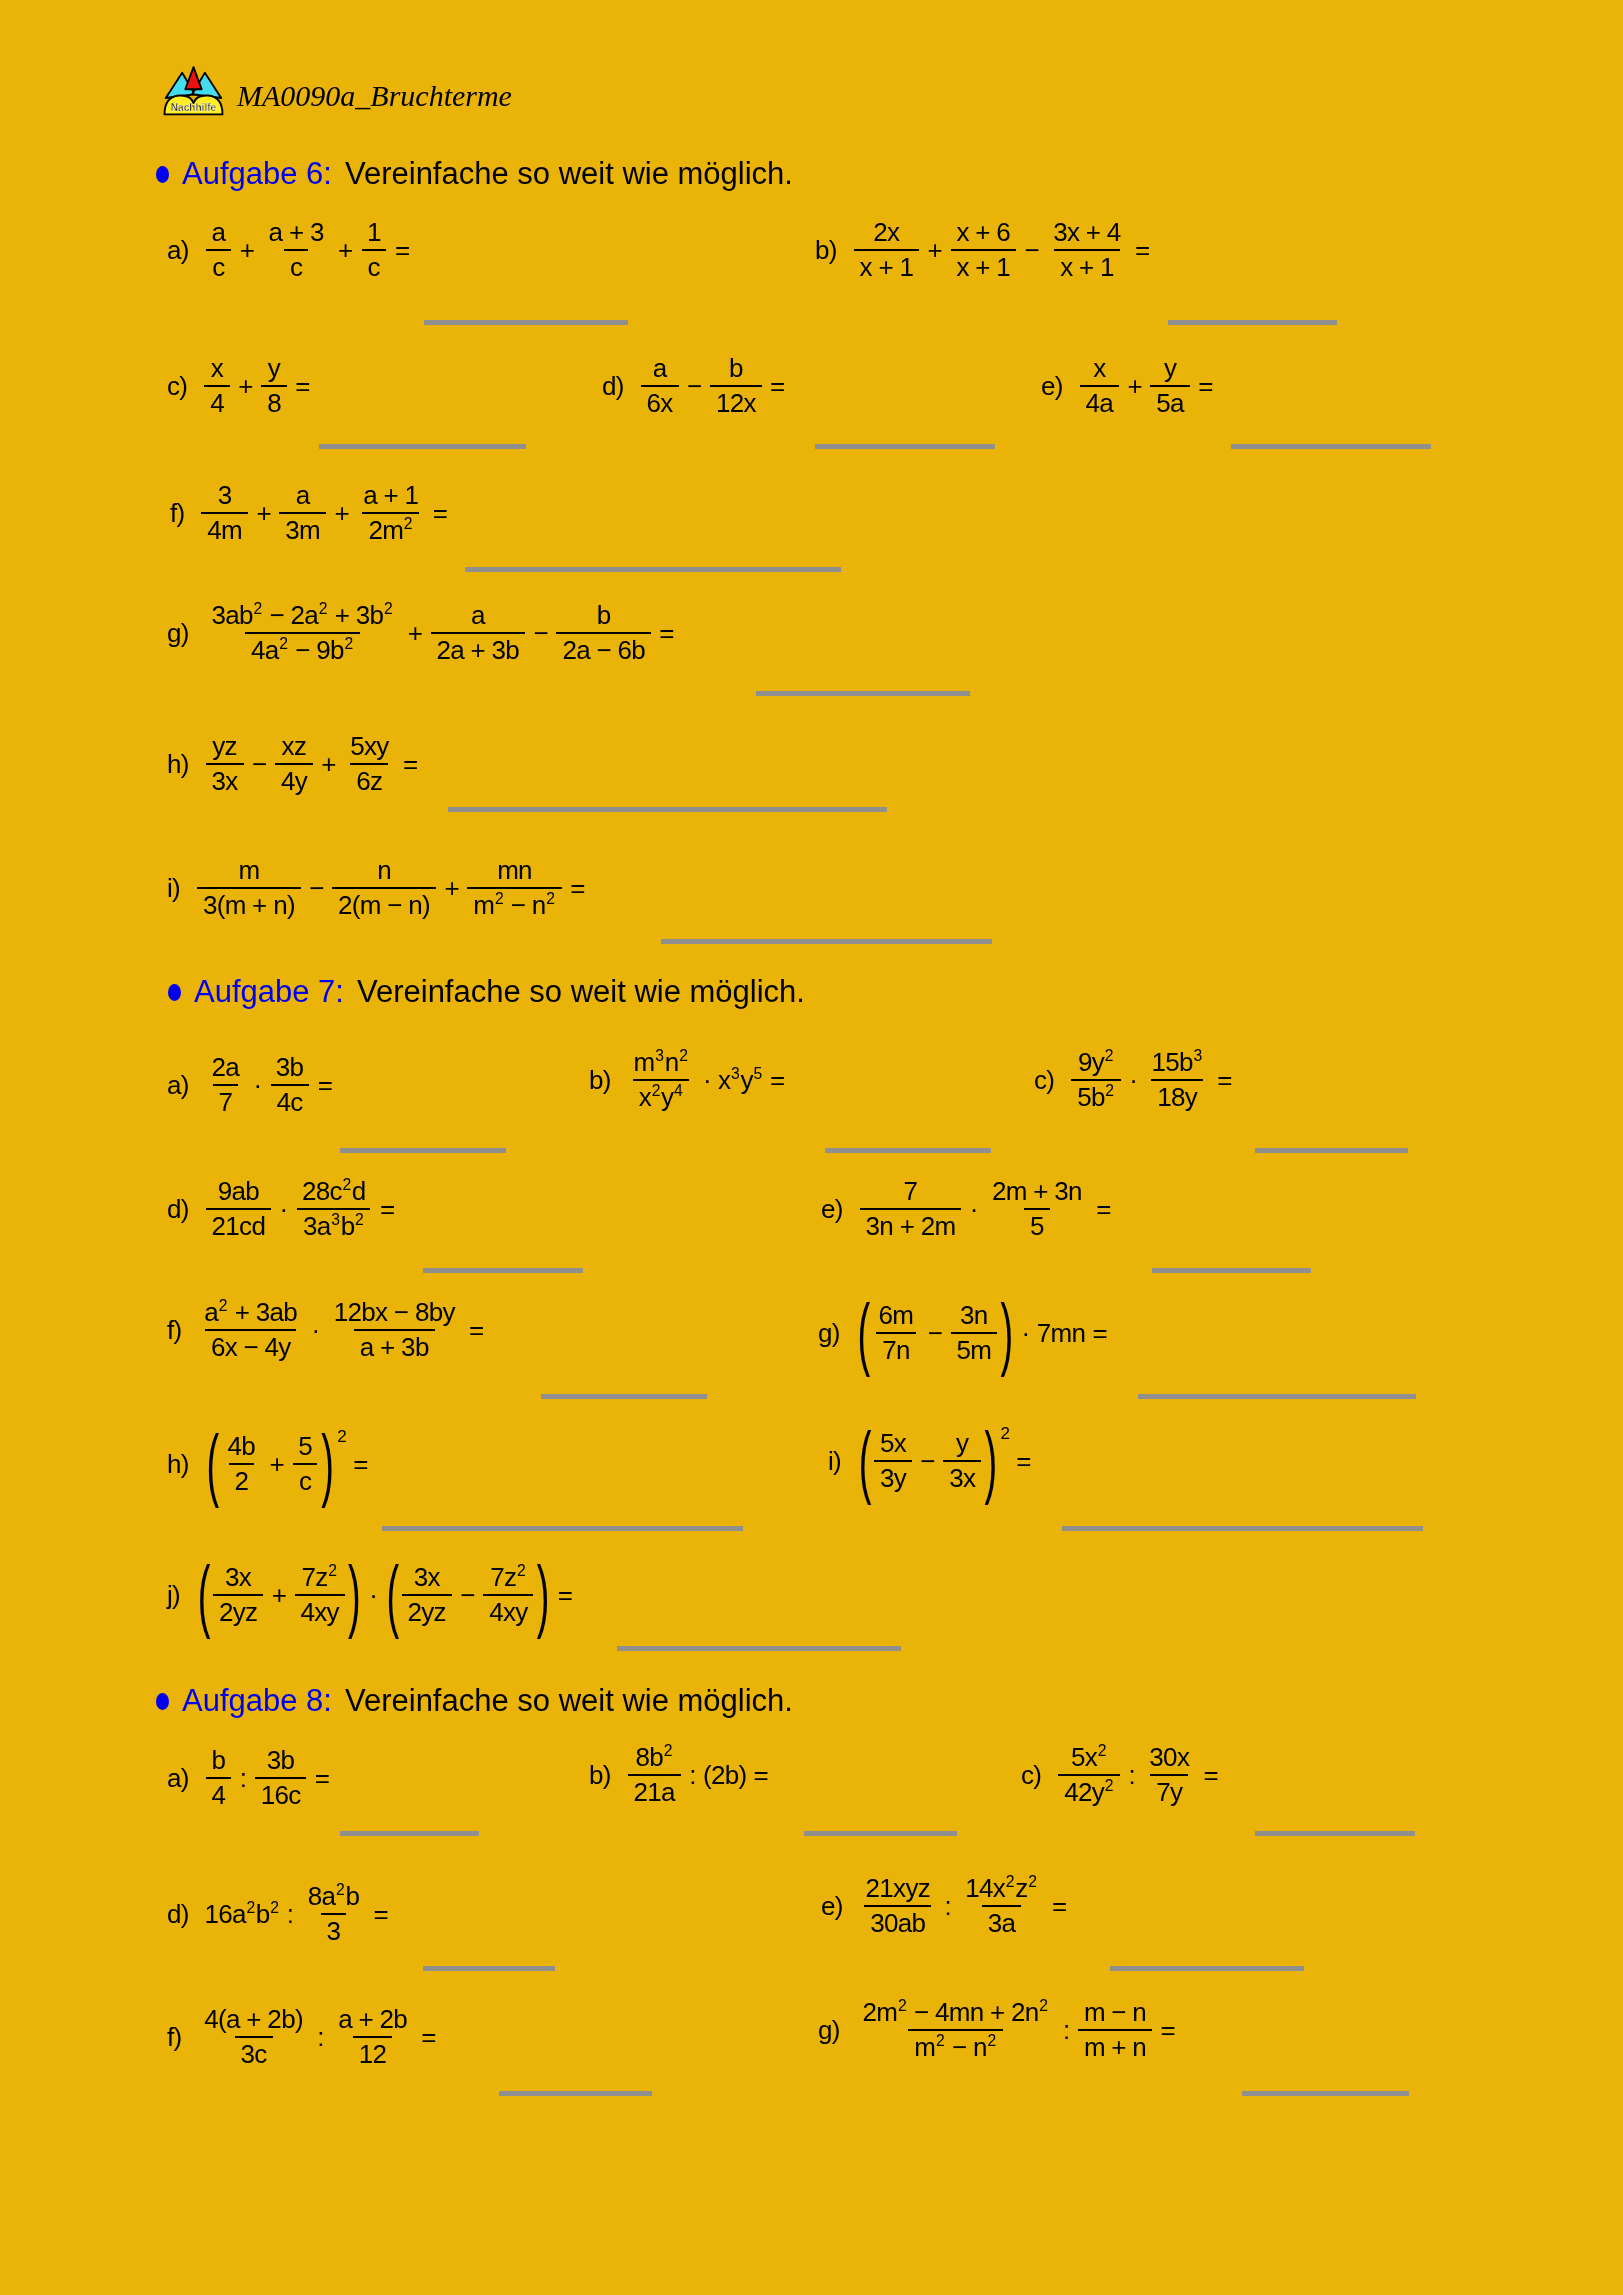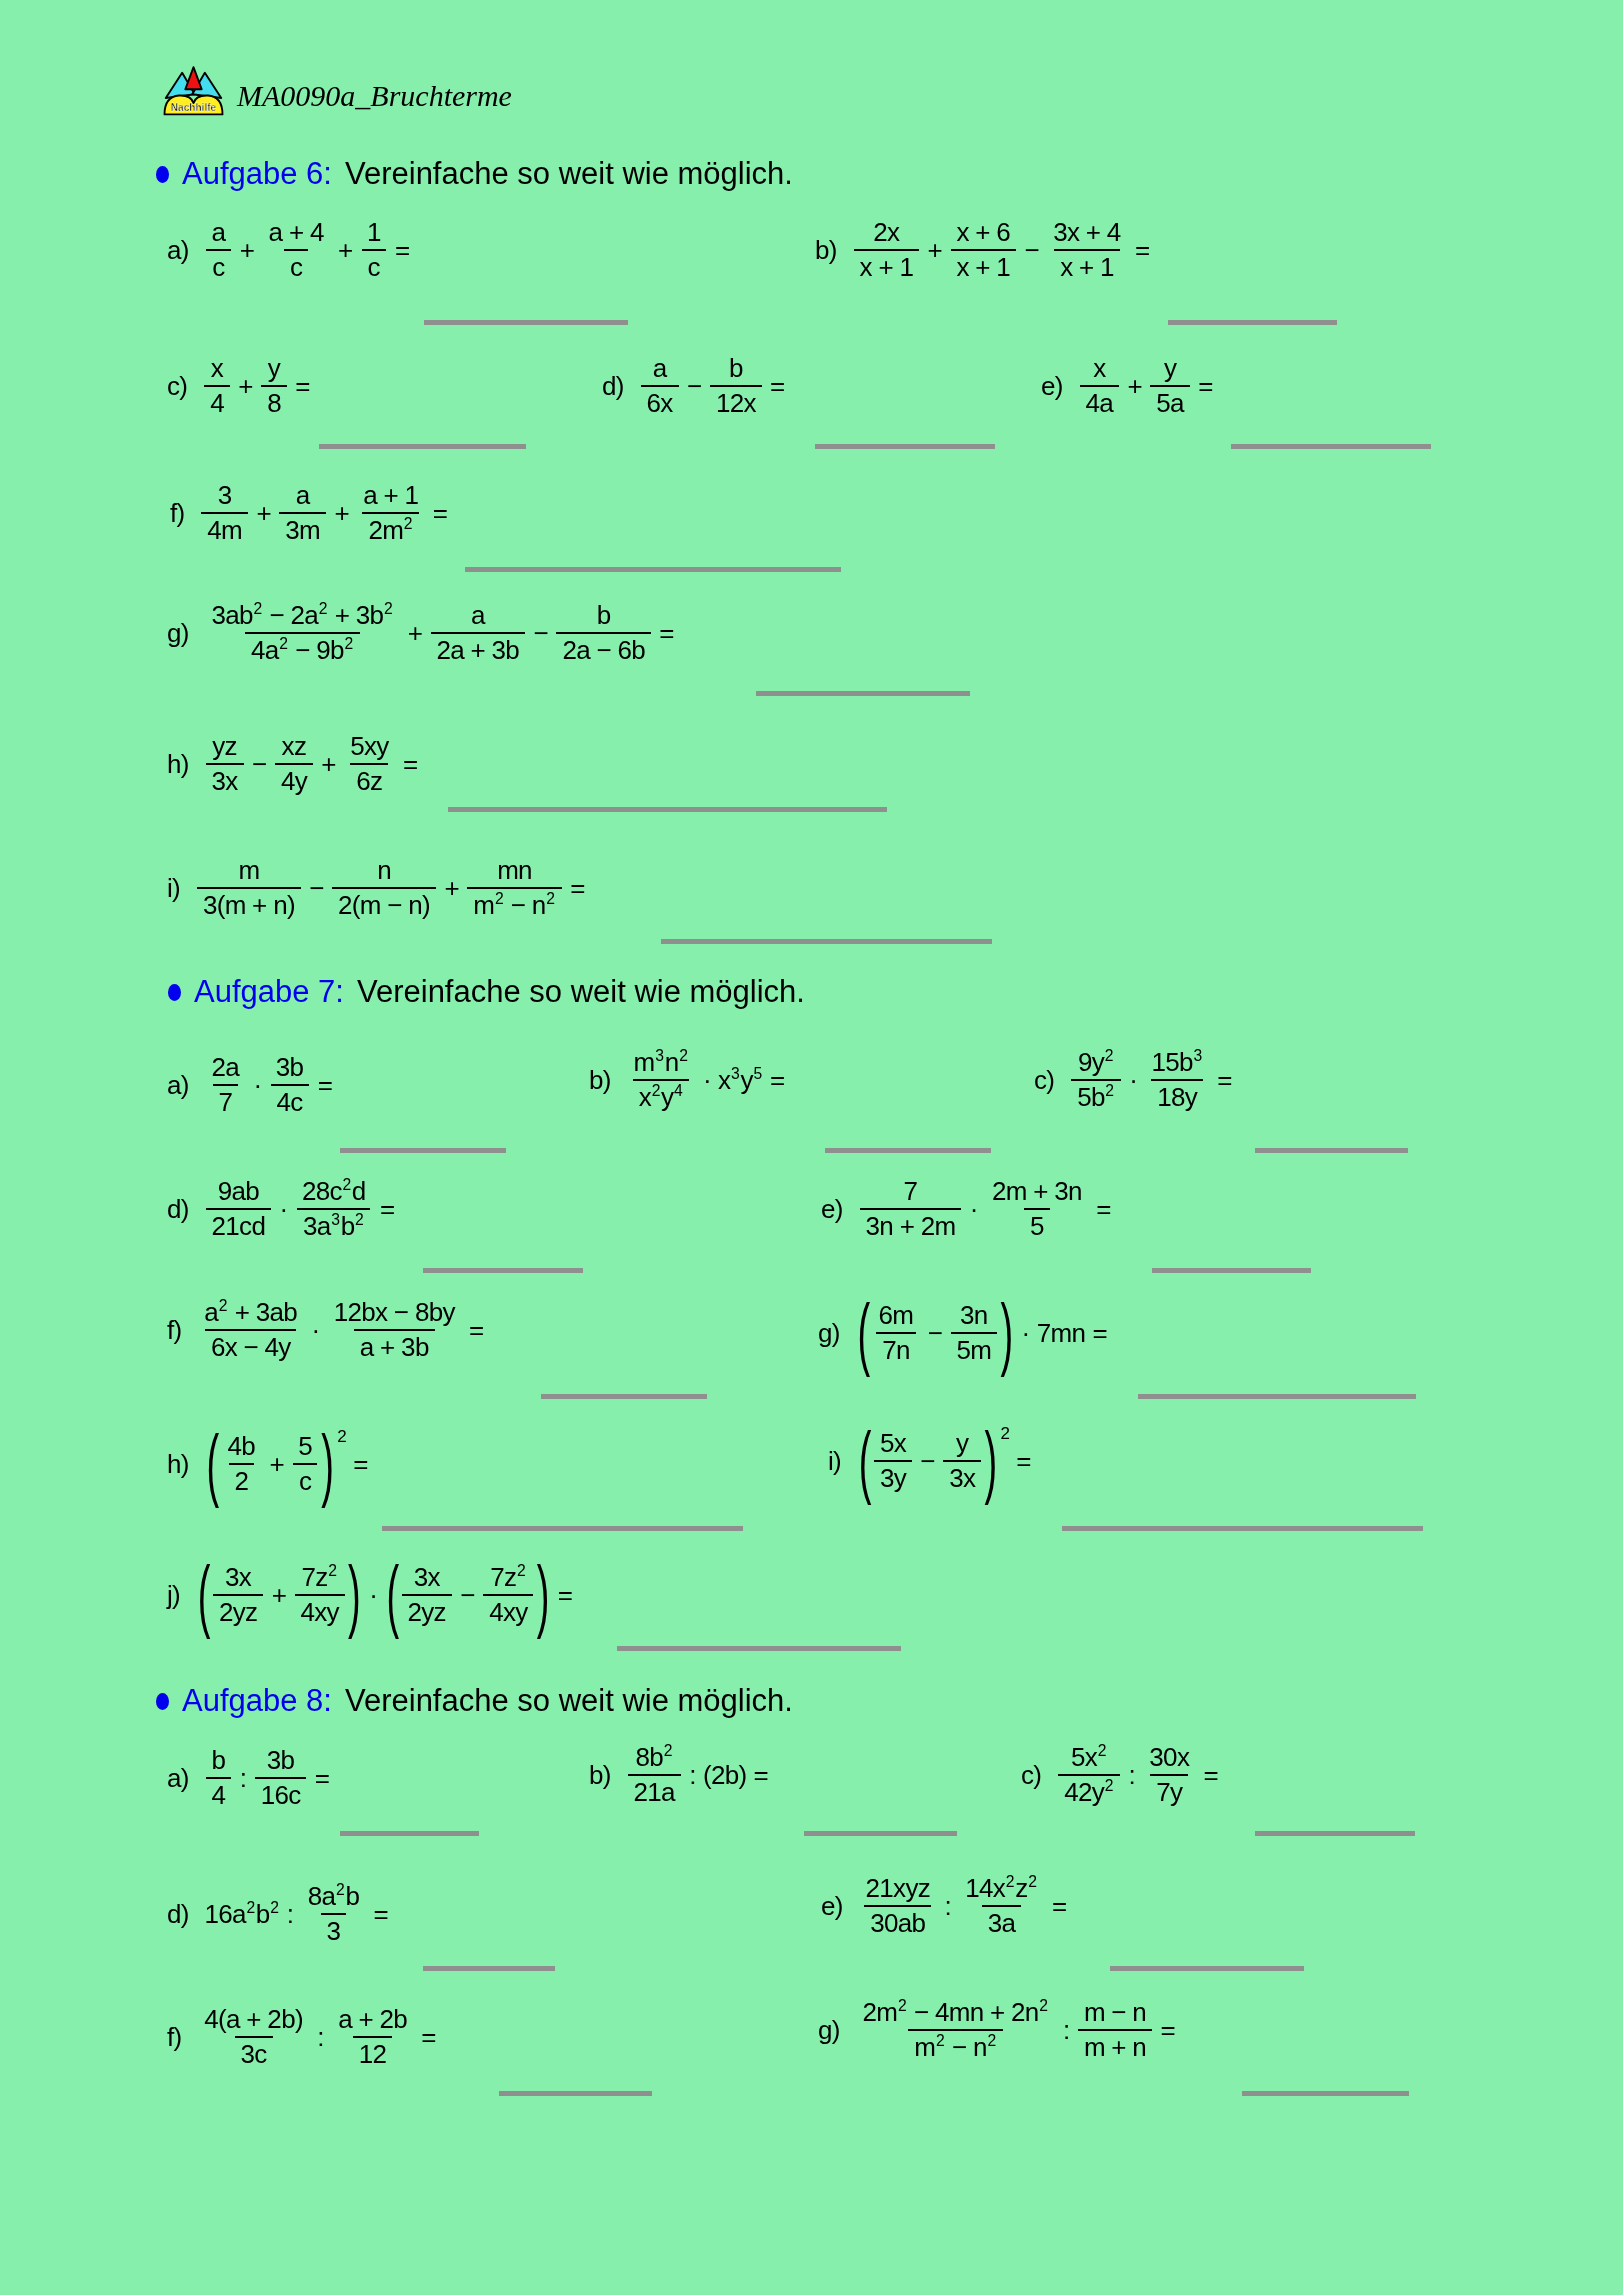--- a/index.html
+++ b/index.html
@@ -1,16 +1,16 @@
 <!DOCTYPE html>
 <html style="--blue: #0000EE; --line: #8F8F8F;font-size:10.5px"><head>
 <meta charset="utf-8">
 <style>
   html,body{margin:0;padding:0;background:#fff;}
-  .page{position:relative;width:1623px;height:2295px;background:#86efac;
+  .page{position:relative;width:1623px;height:2295px;background:#eab308;
         font-family:"Liberation Sans",sans-serif;color:#000;overflow:hidden;}
 
   
   .logo{position:absolute;left:162px;top:64px;width:63px;height:58px;}
   .doc-title{position:absolute;left:237px;top:79px;font-family:"Liberation Serif",serif;
              font-style:italic;font-size:30px;color:#000;white-space:nowrap;}
 
   
   .heading{position:absolute;display:flex;align-items:center;gap:13px;font-size:31px;white-space:nowrap;}
   .heading .bullet{width:13px;height:17px;border-radius:50%;background:var(--blue,#0000EE);flex:0 0 auto;}
@@ -90,21 +90,21 @@
       </div>
       <div class="problem" id="p-6a">
         <span class="plabel">a)</span>
         <span class="expr">
           <span class="frac">
             <span class="num">a</span>
             <span class="den">c</span>
           </span>
           <span class="op">+</span>
           <span class="frac">
-            <span class="num">a + 4</span>
+            <span class="num">a + 3</span>
             <span class="den">c</span>
           </span>
           <span class="op">+</span>
           <span class="frac">
             <span class="num">1</span>
             <span class="den">c</span>
           </span>
           <span class="op">=</span>
         </span>
       </div>

